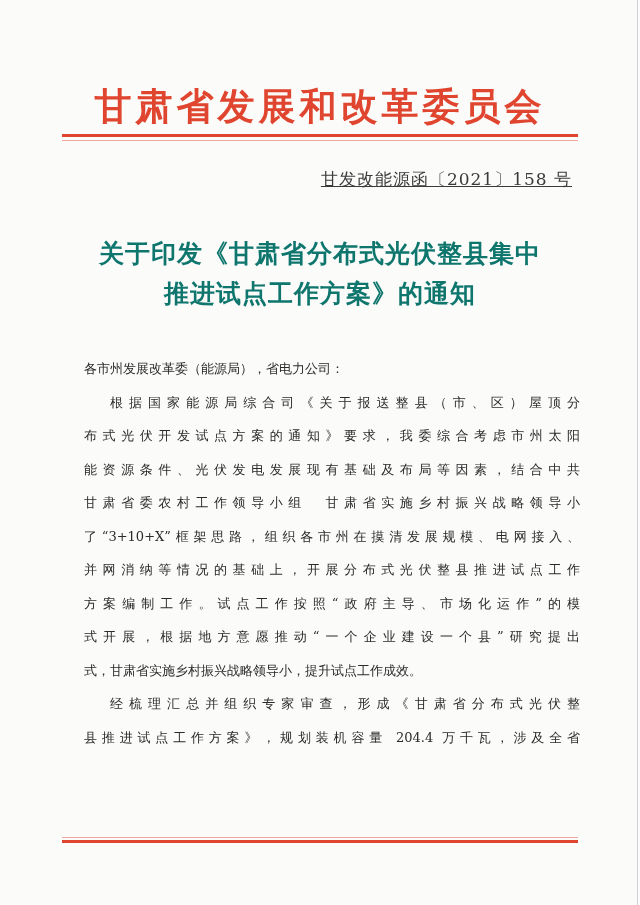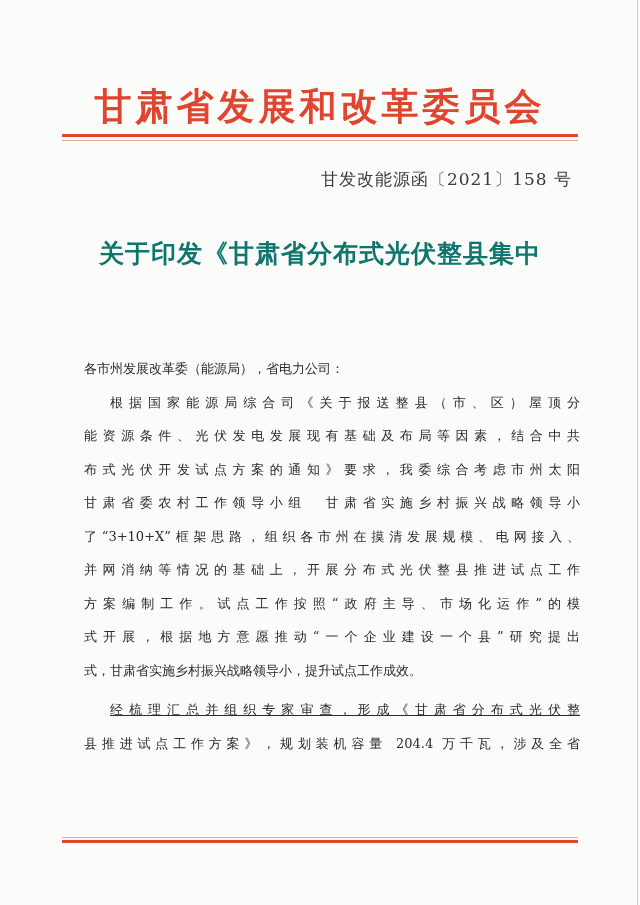--- a/index.html
+++ b/index.html
@@ -54,20 +54,21 @@
   .doc-number {
     position: absolute;
     top: 168px;
     left: 0;
     width: 572px;
     text-align: right;
     font-size: 17px;
     letter-spacing: 1px;
     color: #3a3a3a;
     white-space: nowrap;
+    text-decoration: underline;
   }
   .title {
     position: absolute;
     top: 234px;
     left: 0;
     width: 640px;
     text-align: center;
     font-size: 25px;
     font-weight: bold;
     line-height: 40px;
@@ -87,22 +88,20 @@
     height: 33.5px;
   }
   .fill {
     text-align: justify;
     text-align-last: justify;
   }
   .indent {
     text-indent: 2em;
   }
   .para-gap {
-    margin-top: 6px;
-    text-decoration: underline;
   }
   .rule-bottom-thin {
     position: absolute;
     top: 837px;
     left: 62px;
     width: 516px;
     height: 1px;
     background: #efa89e;
   }
   .rule-bottom-thick {
@@ -121,27 +120,28 @@
 
   <div class="letterhead">甘肃省发展和改革委员会</div>
 
   <div class="rule-top-thick"></div>
   <div class="rule-top-thin"></div>
 
   <div class="doc-number">甘发改能源函〔2021〕158 号</div>
 
   <div class="title">
     <div>关于印发《甘肃省分布式光伏整县集中</div>
+    <div>推进试点工作方案》的通知</div>
   </div>
 
   <div class="body-text">
     <div class="line">各市州发展改革委（能源局），省电力公司：</div>
     <div class="line indent fill">根据国家能源局综合司《关于报送整县（市、区）屋顶分</div>
+    <div class="line fill">布式光伏开发试点方案的通知》要求，我委综合考虑市州太阳</div>
     <div class="line fill">能资源条件、光伏发电发展现有基础及布局等因素，结合中共</div>
-    <div class="line fill">布式光伏开发试点方案的通知》要求，我委综合考虑市州太阳</div>
     <div class="line fill">甘肃省委农村工作领导小组　甘肃省实施乡村振兴战略领导小</div>
     <div class="line fill">了“3+10+X”框架思路，组织各市州在摸清发展规模、电网接入、</div>
     <div class="line fill">并网消纳等情况的基础上，开展分布式光伏整县推进试点工作</div>
     <div class="line fill">方案编制工作。试点工作按照“政府主导、市场化运作”的模</div>
     <div class="line fill">式开展，根据地方意愿推动“一个企业建设一个县”研究提出</div>
     <div class="line">式，甘肃省实施乡村振兴战略领导小，提升试点工作成效。</div>
     <div class="line indent fill para-gap">经梳理汇总并组织专家审查，形成《甘肃省分布式光伏整</div>
     <div class="line fill">县推进试点工作方案》，规划装机容量 204.4 万千瓦，涉及全省</div>
   </div>
 

